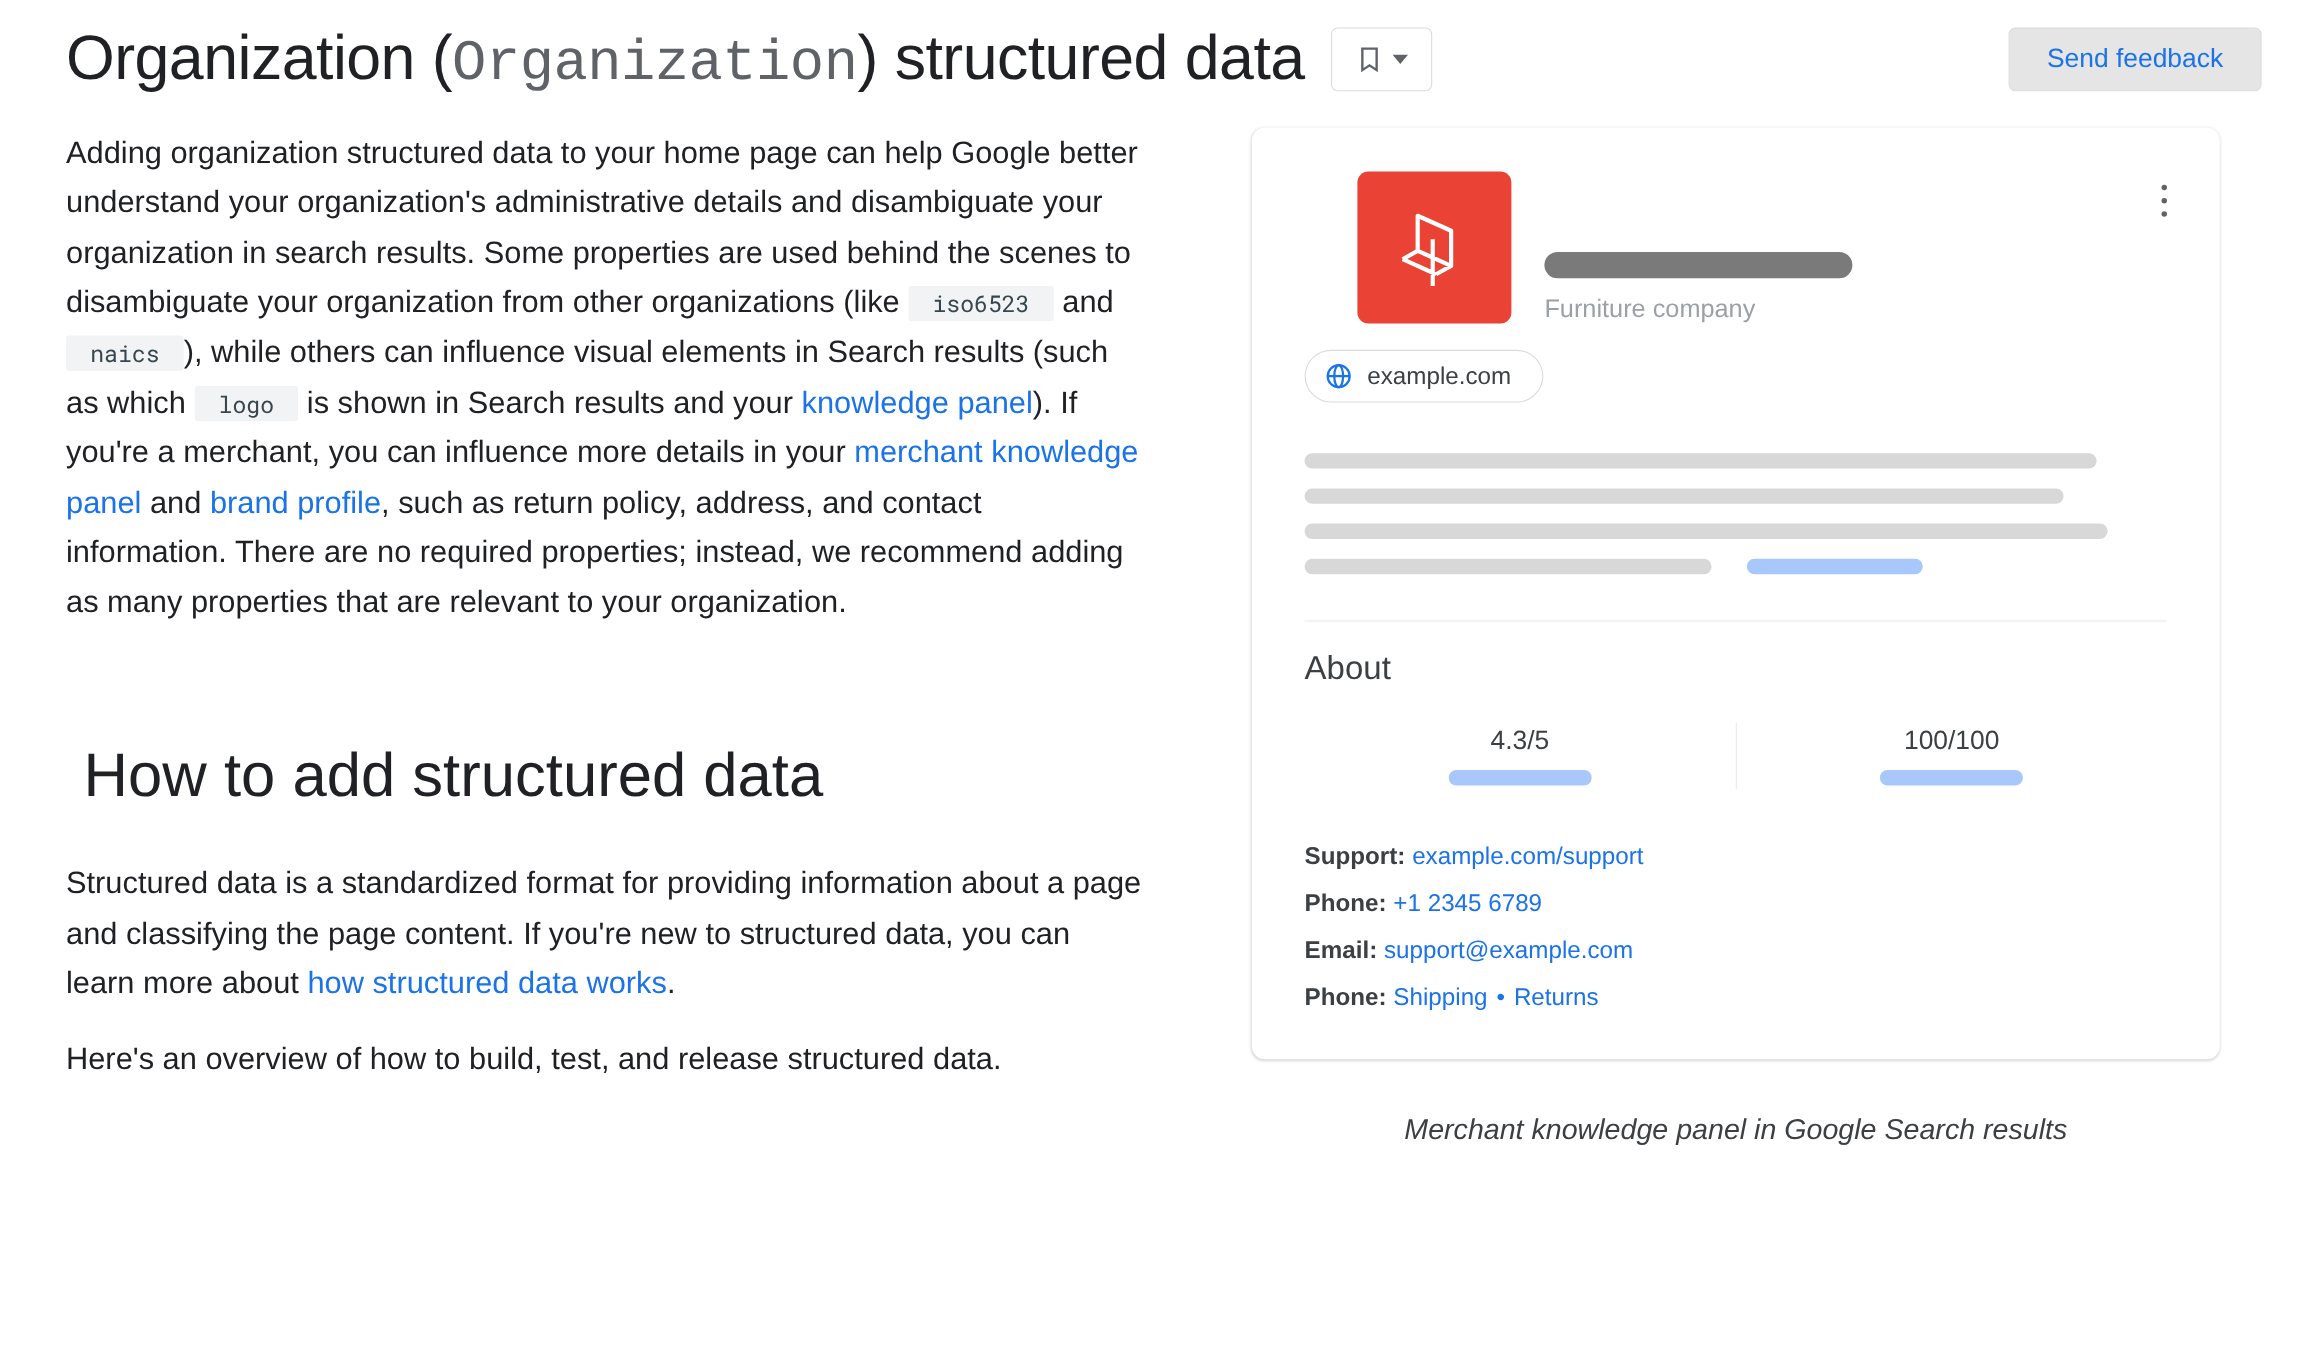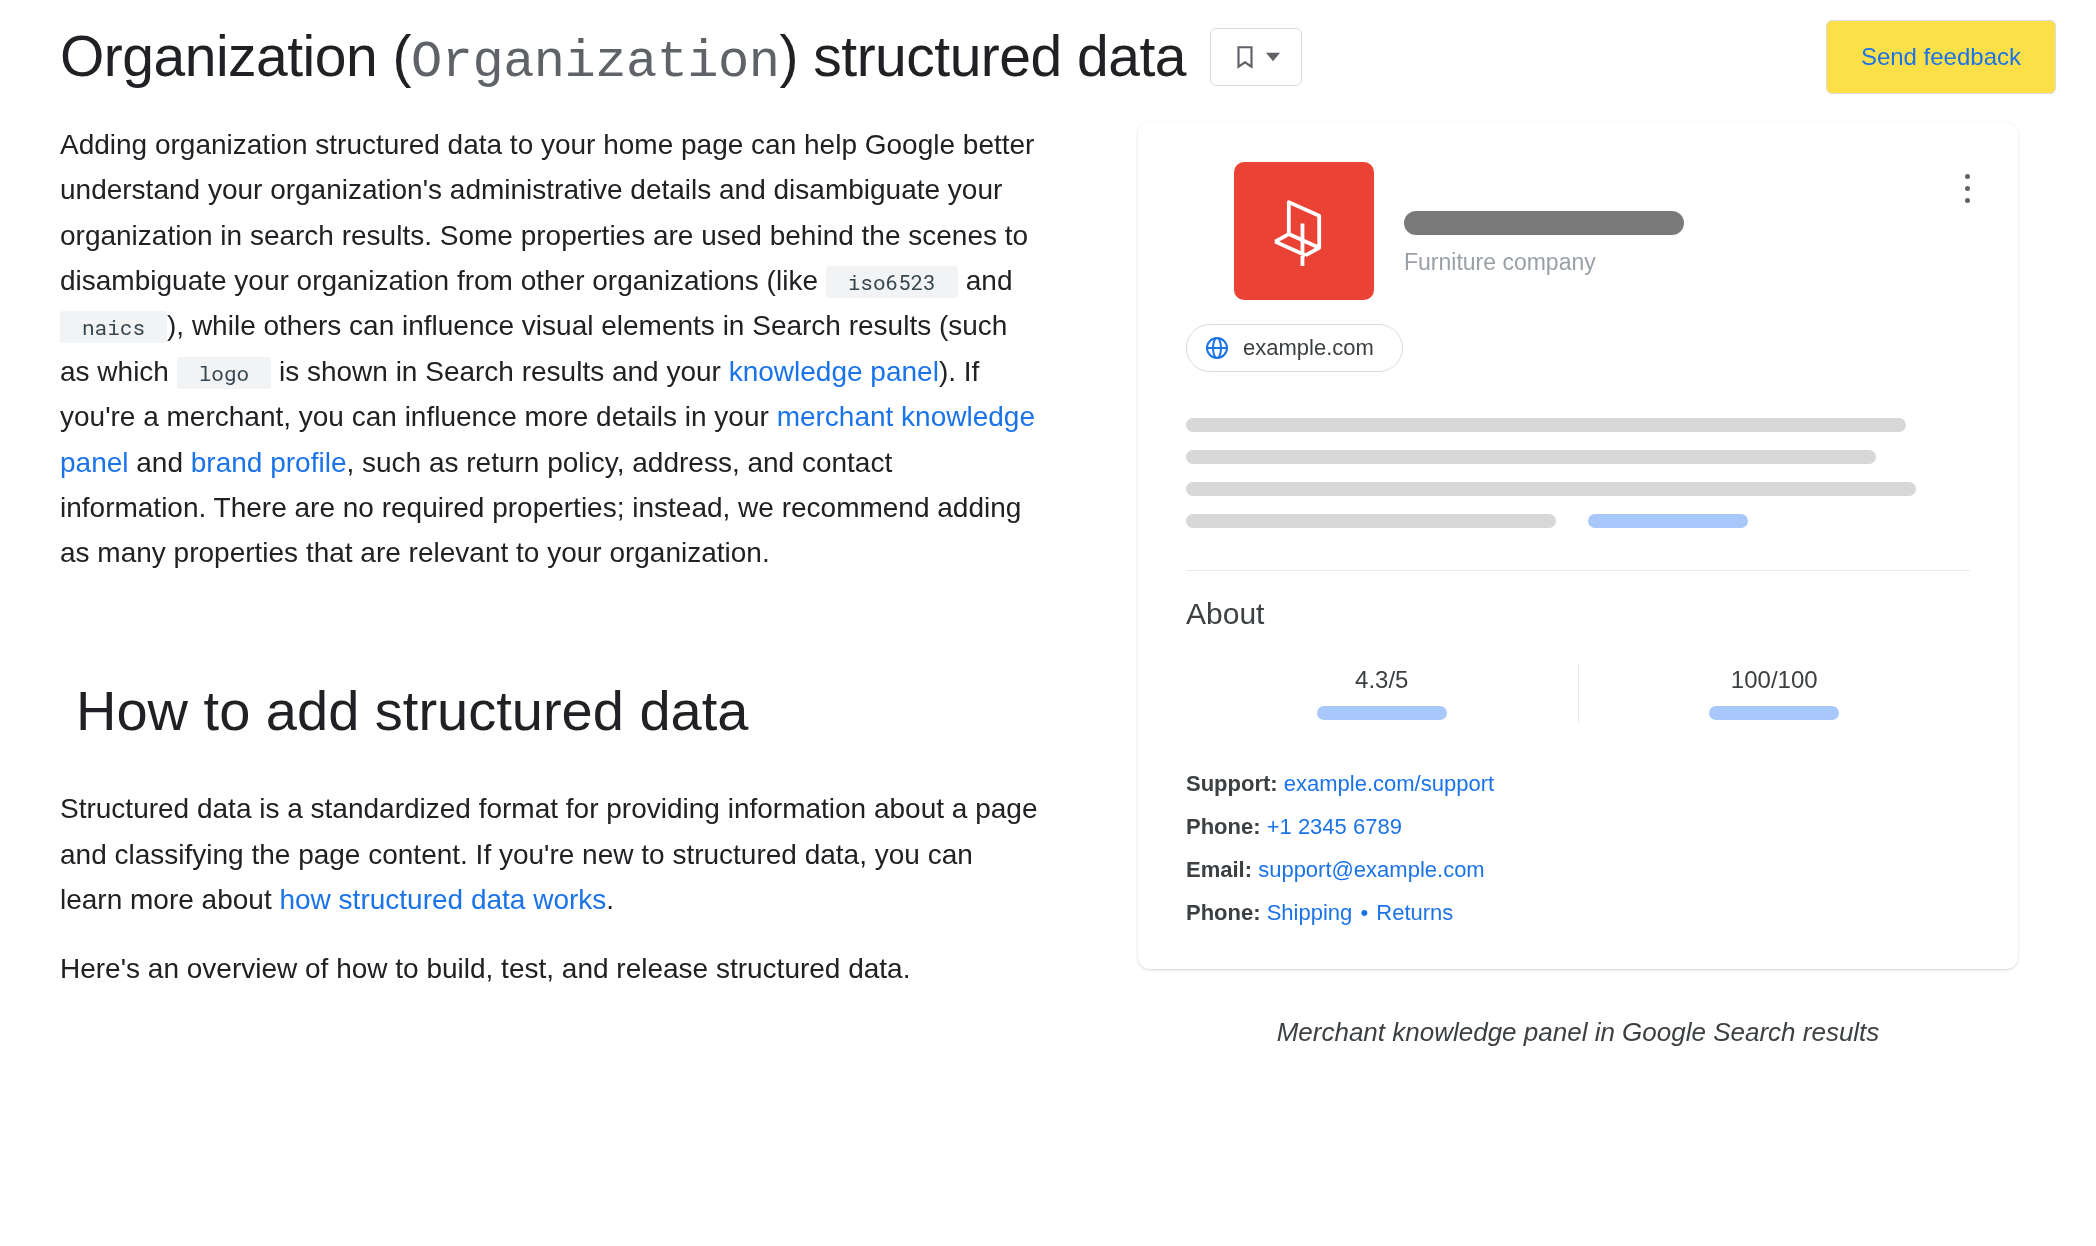--- a/index.html
+++ b/index.html
@@ -39,24 +39,24 @@
     gap: 8px;
     cursor: pointer;
     background: #fff;
   }
   .bookmark-btn svg.bm { width: 26px; height: 26px; stroke: #5f6368; fill: none; stroke-width: 2; }
   .bookmark-btn svg.caret { width: 14px; height: 14px; fill: #5f6368; }
   .feedback-btn {
     margin-left: auto;
     border: 1px solid #dadce0;
     border-radius: 6px;
-    height: 74px;
+    height: 58px;
     padding: 0 34px;
     color: #1a73e8;
-    background: #fde047;
+    background: #e5e5e5;
     font-size: 24px;
     display: flex;
     align-items: center;
     cursor: pointer;
   }
   .columns {
     display: flex;
     gap: 60px;
     align-items: flex-start;
   }
@@ -91,21 +91,21 @@
   .panel {
     width: 880px;
     background: #fff;
     border-radius: 12px;
     box-shadow: 0 1px 3px rgba(60,64,67,.15), 0 1px 2px rgba(60,64,67,.08);
     padding: 40px 48px 34px 48px;
     position: relative;
   }
   .panel-top {
     display: flex;
-    align-items: center;
+    align-items: flex-end;
     gap: 30px;
     padding-left: 48px;
   }
   .logo-box {
     width: 140px;
     height: 138px;
     background: #ea4335;
     border-radius: 10px;
     display: flex;
     align-items: center;

